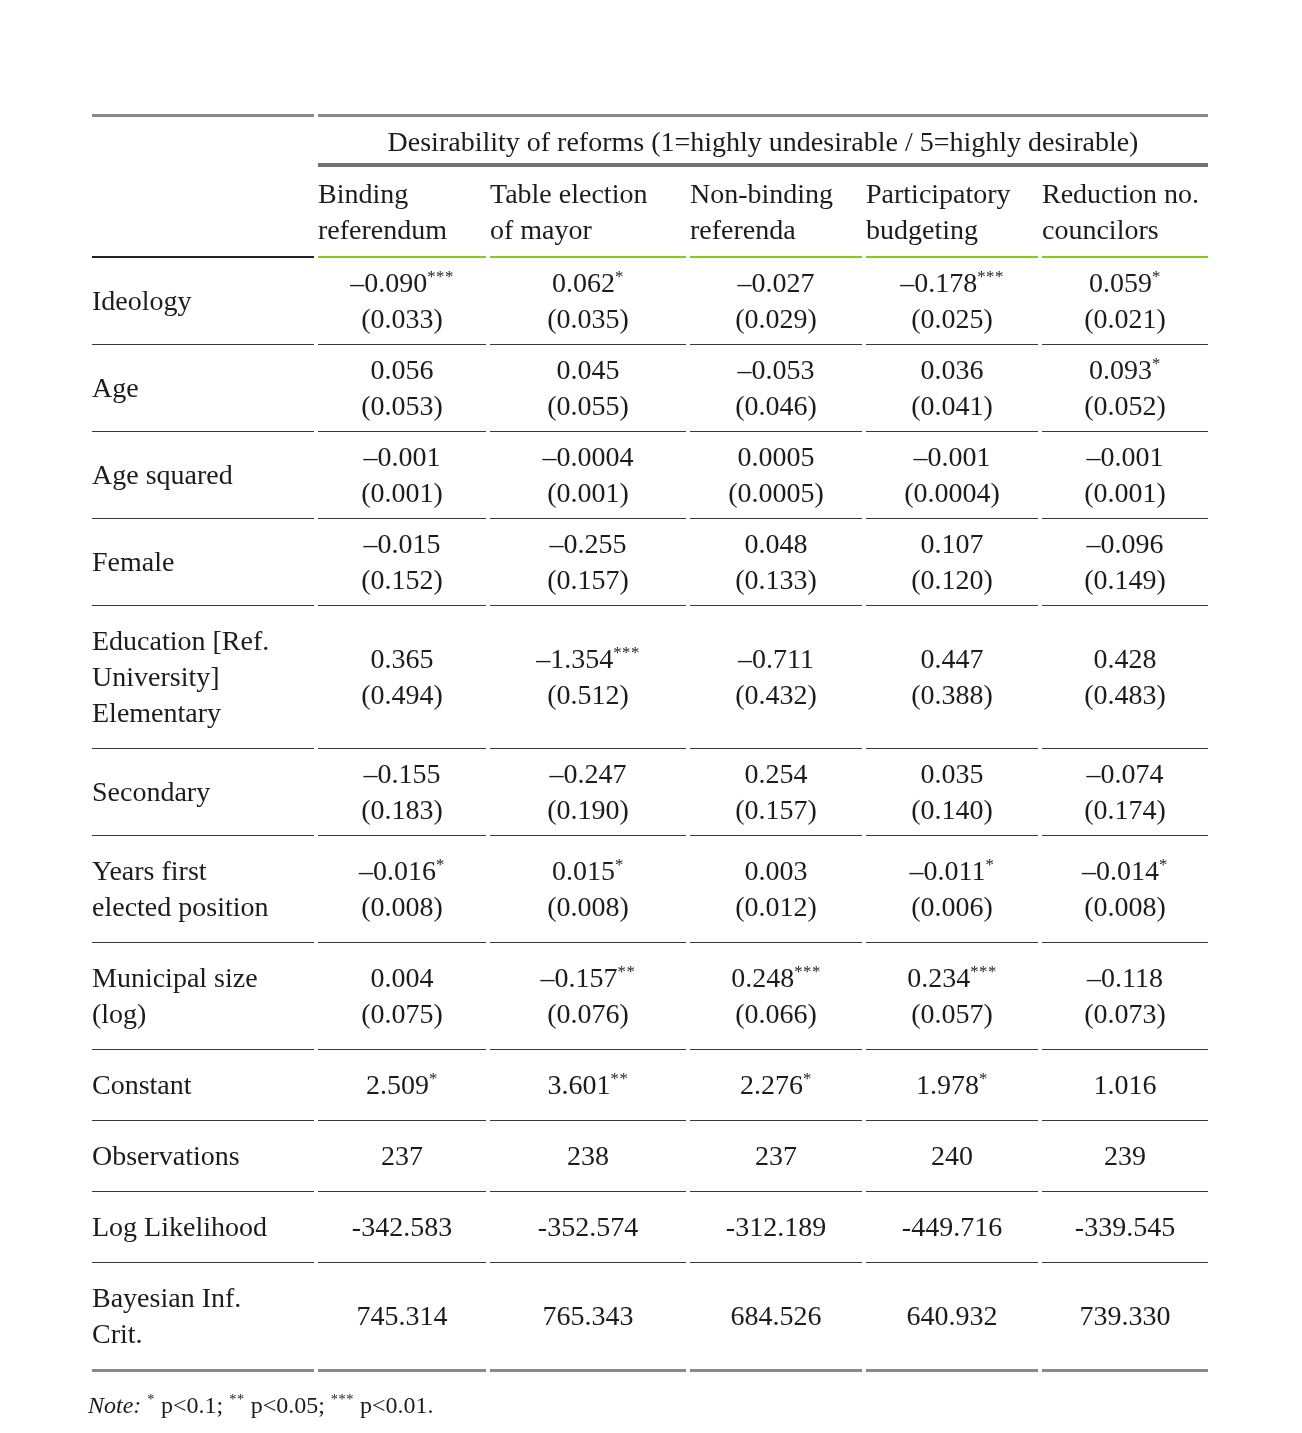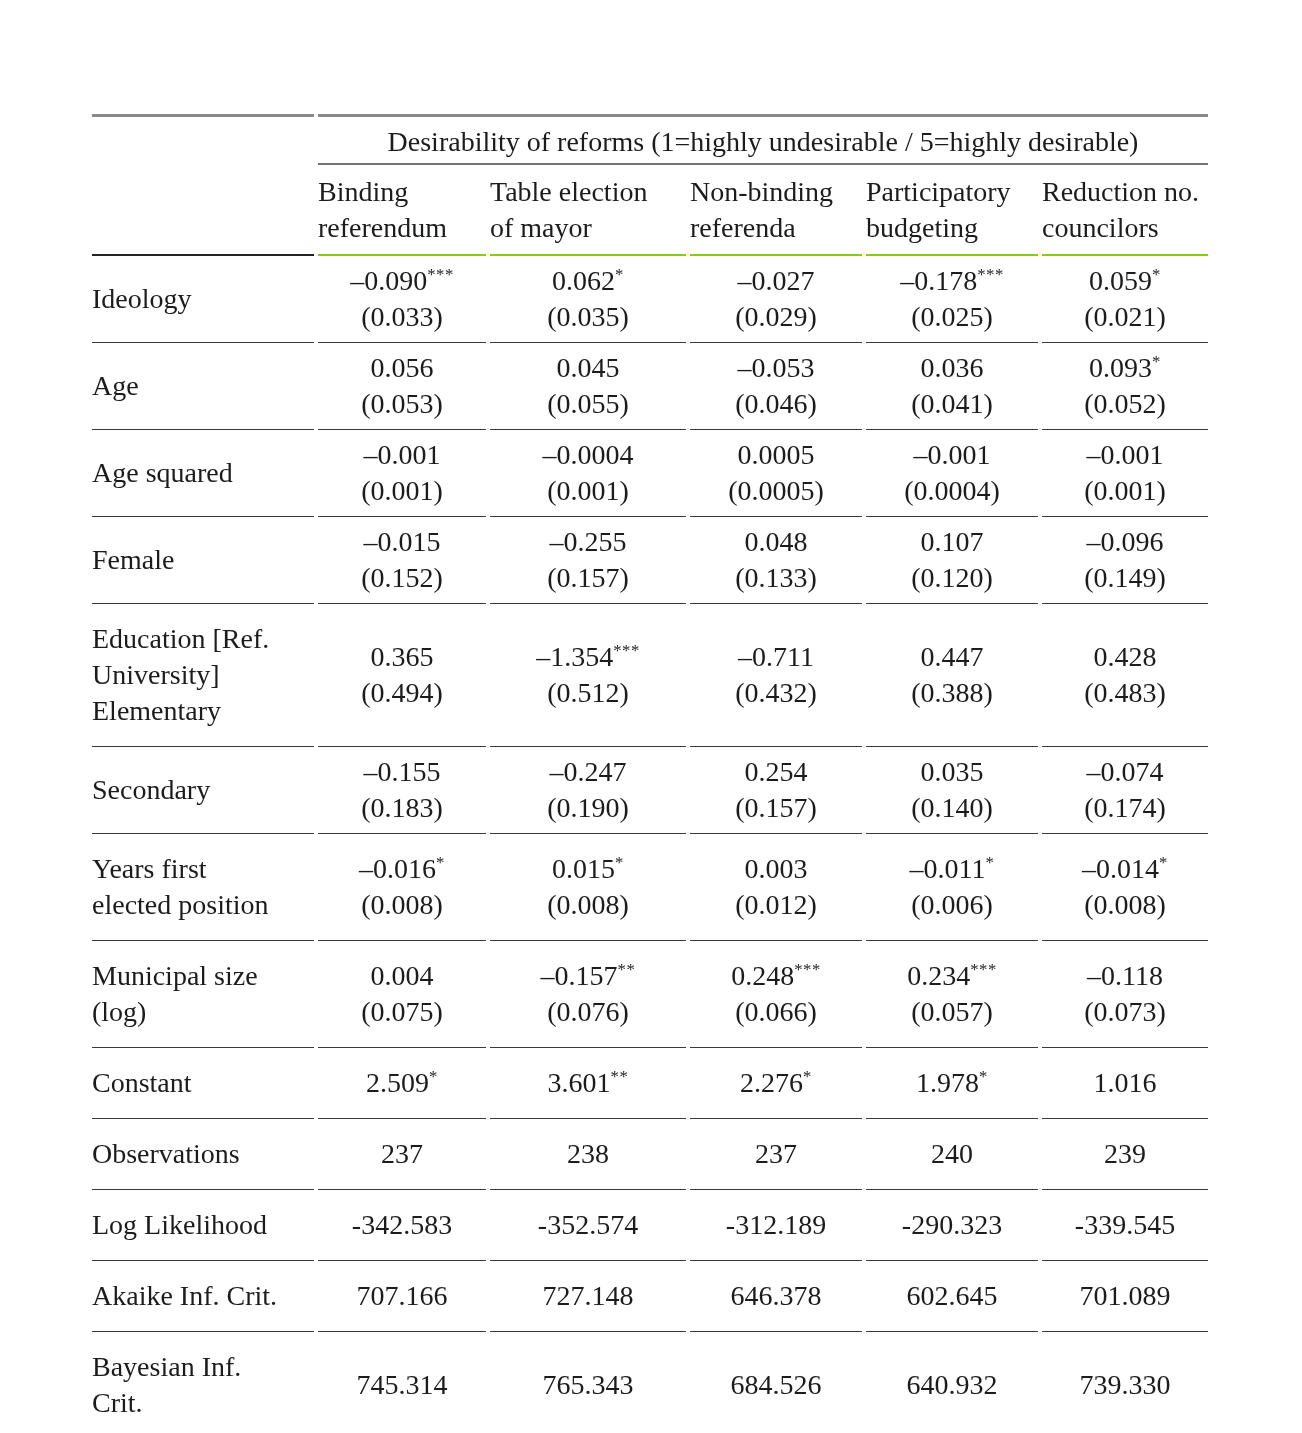--- a/index.html
+++ b/index.html
@@ -47,21 +47,21 @@
     vertical-align: middle;
     font-weight: normal;
     font-size: 28px;
     line-height: 36px;
   }
   th.corner {
     border-top: 3px solid #8a8a8a;
   }
   th.span-head {
     border-top: 3px solid #8a8a8a;
-    border-bottom: 2px solid #737373;
+    border-bottom: 4px solid #737373;
     font-weight: bold;
     text-align: center;
     padding: 7px 0 3px 0;
   }
   th.rowlab-head {
     border-bottom: 2px solid #222222;
   }
   th.colhead {
     font-weight: bold;
     text-align: left;
@@ -365,42 +365,24 @@
           <td class="value-cell">
             <div class="coef">-342.583</div>
           </td>
           <td class="value-cell">
             <div class="coef">-352.574</div>
           </td>
           <td class="value-cell">
             <div class="coef">-312.189</div>
           </td>
           <td class="value-cell">
-            <div class="coef">-290.323</div>
+            <div class="coef">-449.716</div>
           </td>
           <td class="value-cell">
             <div class="coef">-339.545</div>
-          </td>
-        </tr>
-        <tr>
-          <th class="rowlab">Akaike Inf. Crit.</th>
-          <td class="value-cell">
-            <div class="coef">707.166</div>
-          </td>
-          <td class="value-cell">
-            <div class="coef">727.148</div>
-          </td>
-          <td class="value-cell">
-            <div class="coef">646.378</div>
-          </td>
-          <td class="value-cell">
-            <div class="coef">602.645</div>
-          </td>
-          <td class="value-cell">
-            <div class="coef">701.089</div>
           </td>
         </tr>
         <tr>
           <th class="rowlab">Bayesian Inf.
 Crit.</th>
           <td class="value-cell">
             <div class="coef">745.314</div>
           </td>
           <td class="value-cell">
             <div class="coef">765.343</div>

